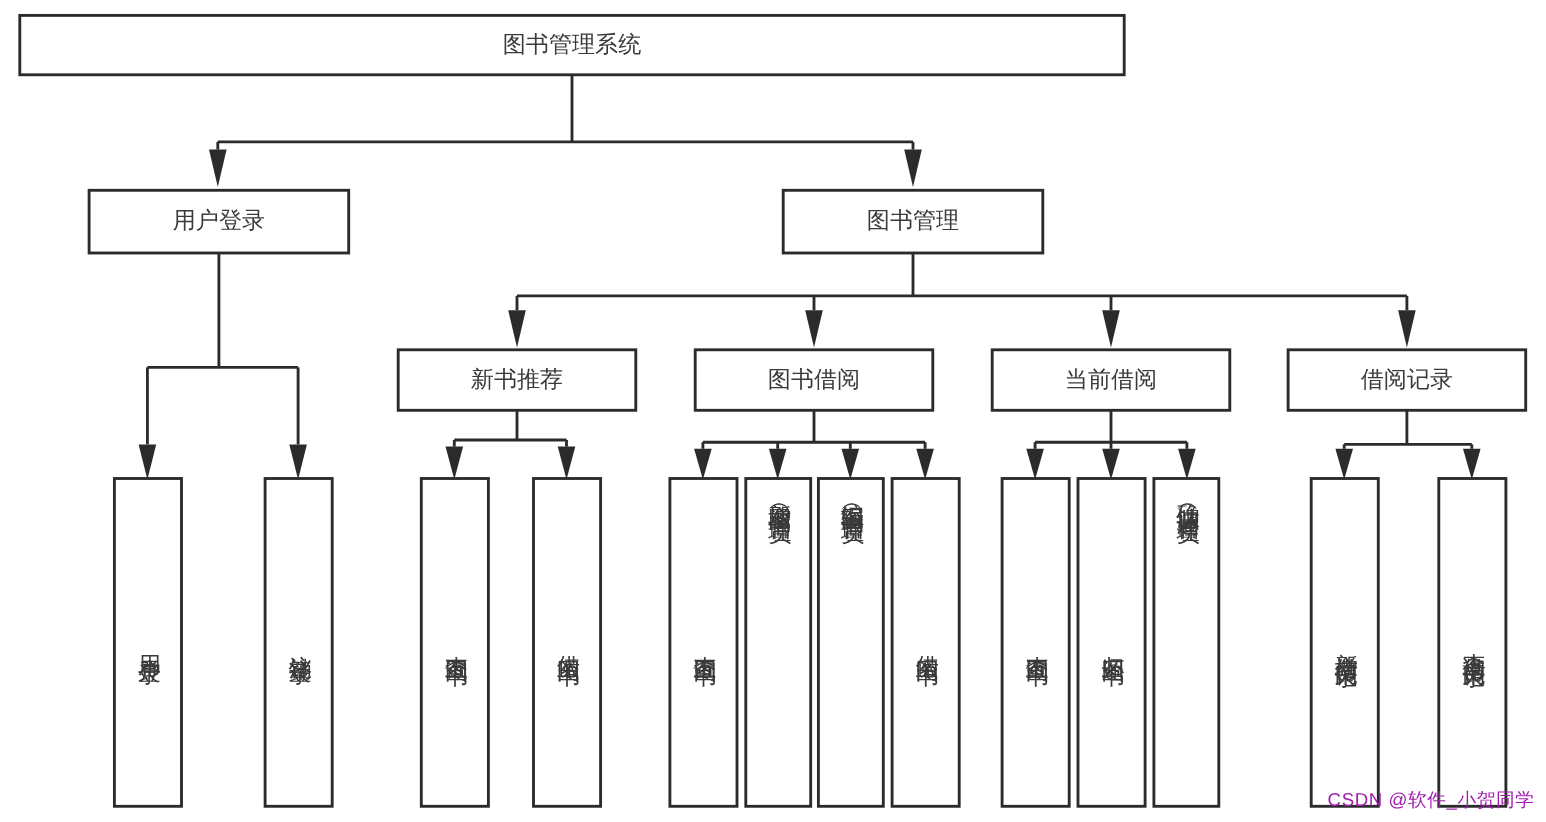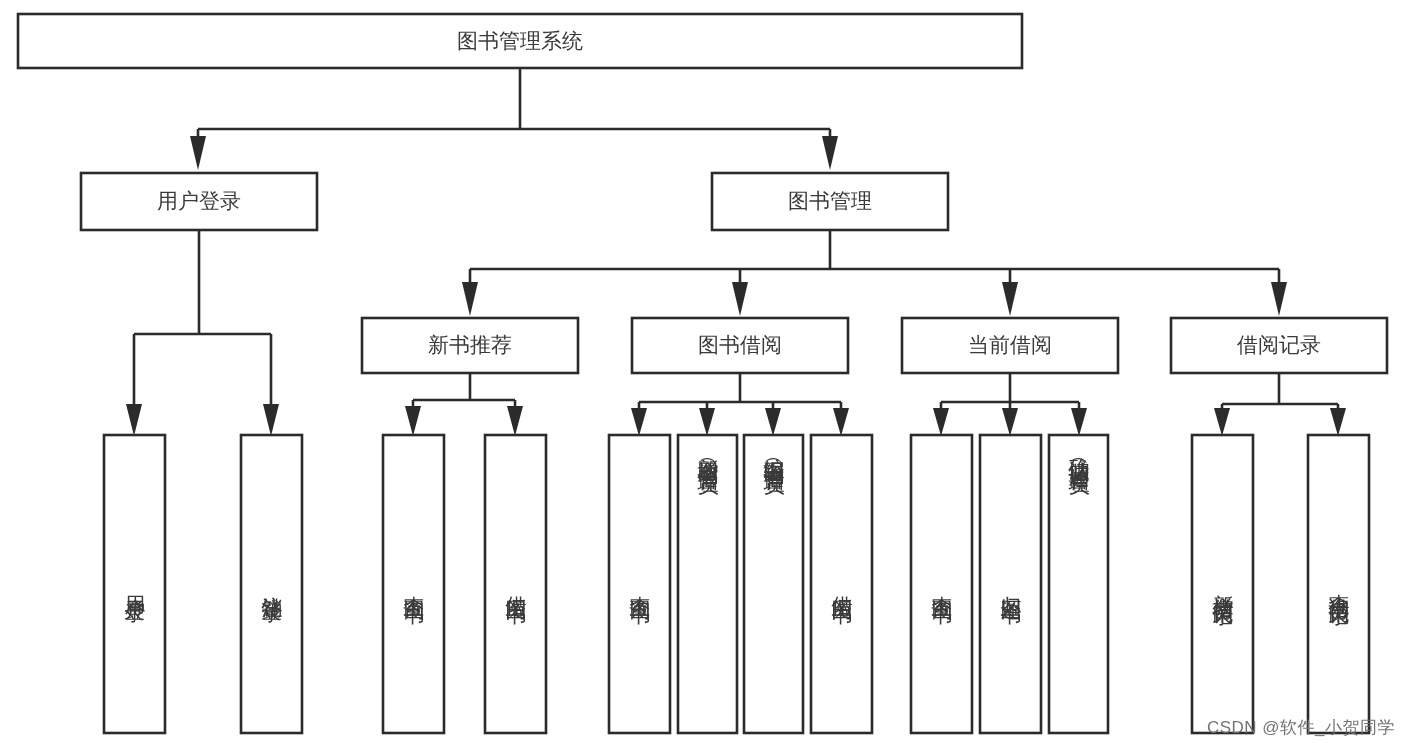--- a/index.html
+++ b/index.html
@@ -62,21 +62,21 @@
     justify-content: center;
     white-space: nowrap;
     pointer-events: none;
   }
   .watermark {
     position: absolute;
     right: 10px;
     bottom: 8px;
     font-family: "Liberation Sans", "DejaVu Sans", sans-serif;
     font-size: 17px;
-    color: #737373;
+    color: #a21caf;
     white-space: nowrap;
     letter-spacing: 0.5px;
   }
 </style>
 </head>
 <body>
 
 <div id="diagram-root">
 
   <svg class="flow" viewBox="0 0 1405 747">

